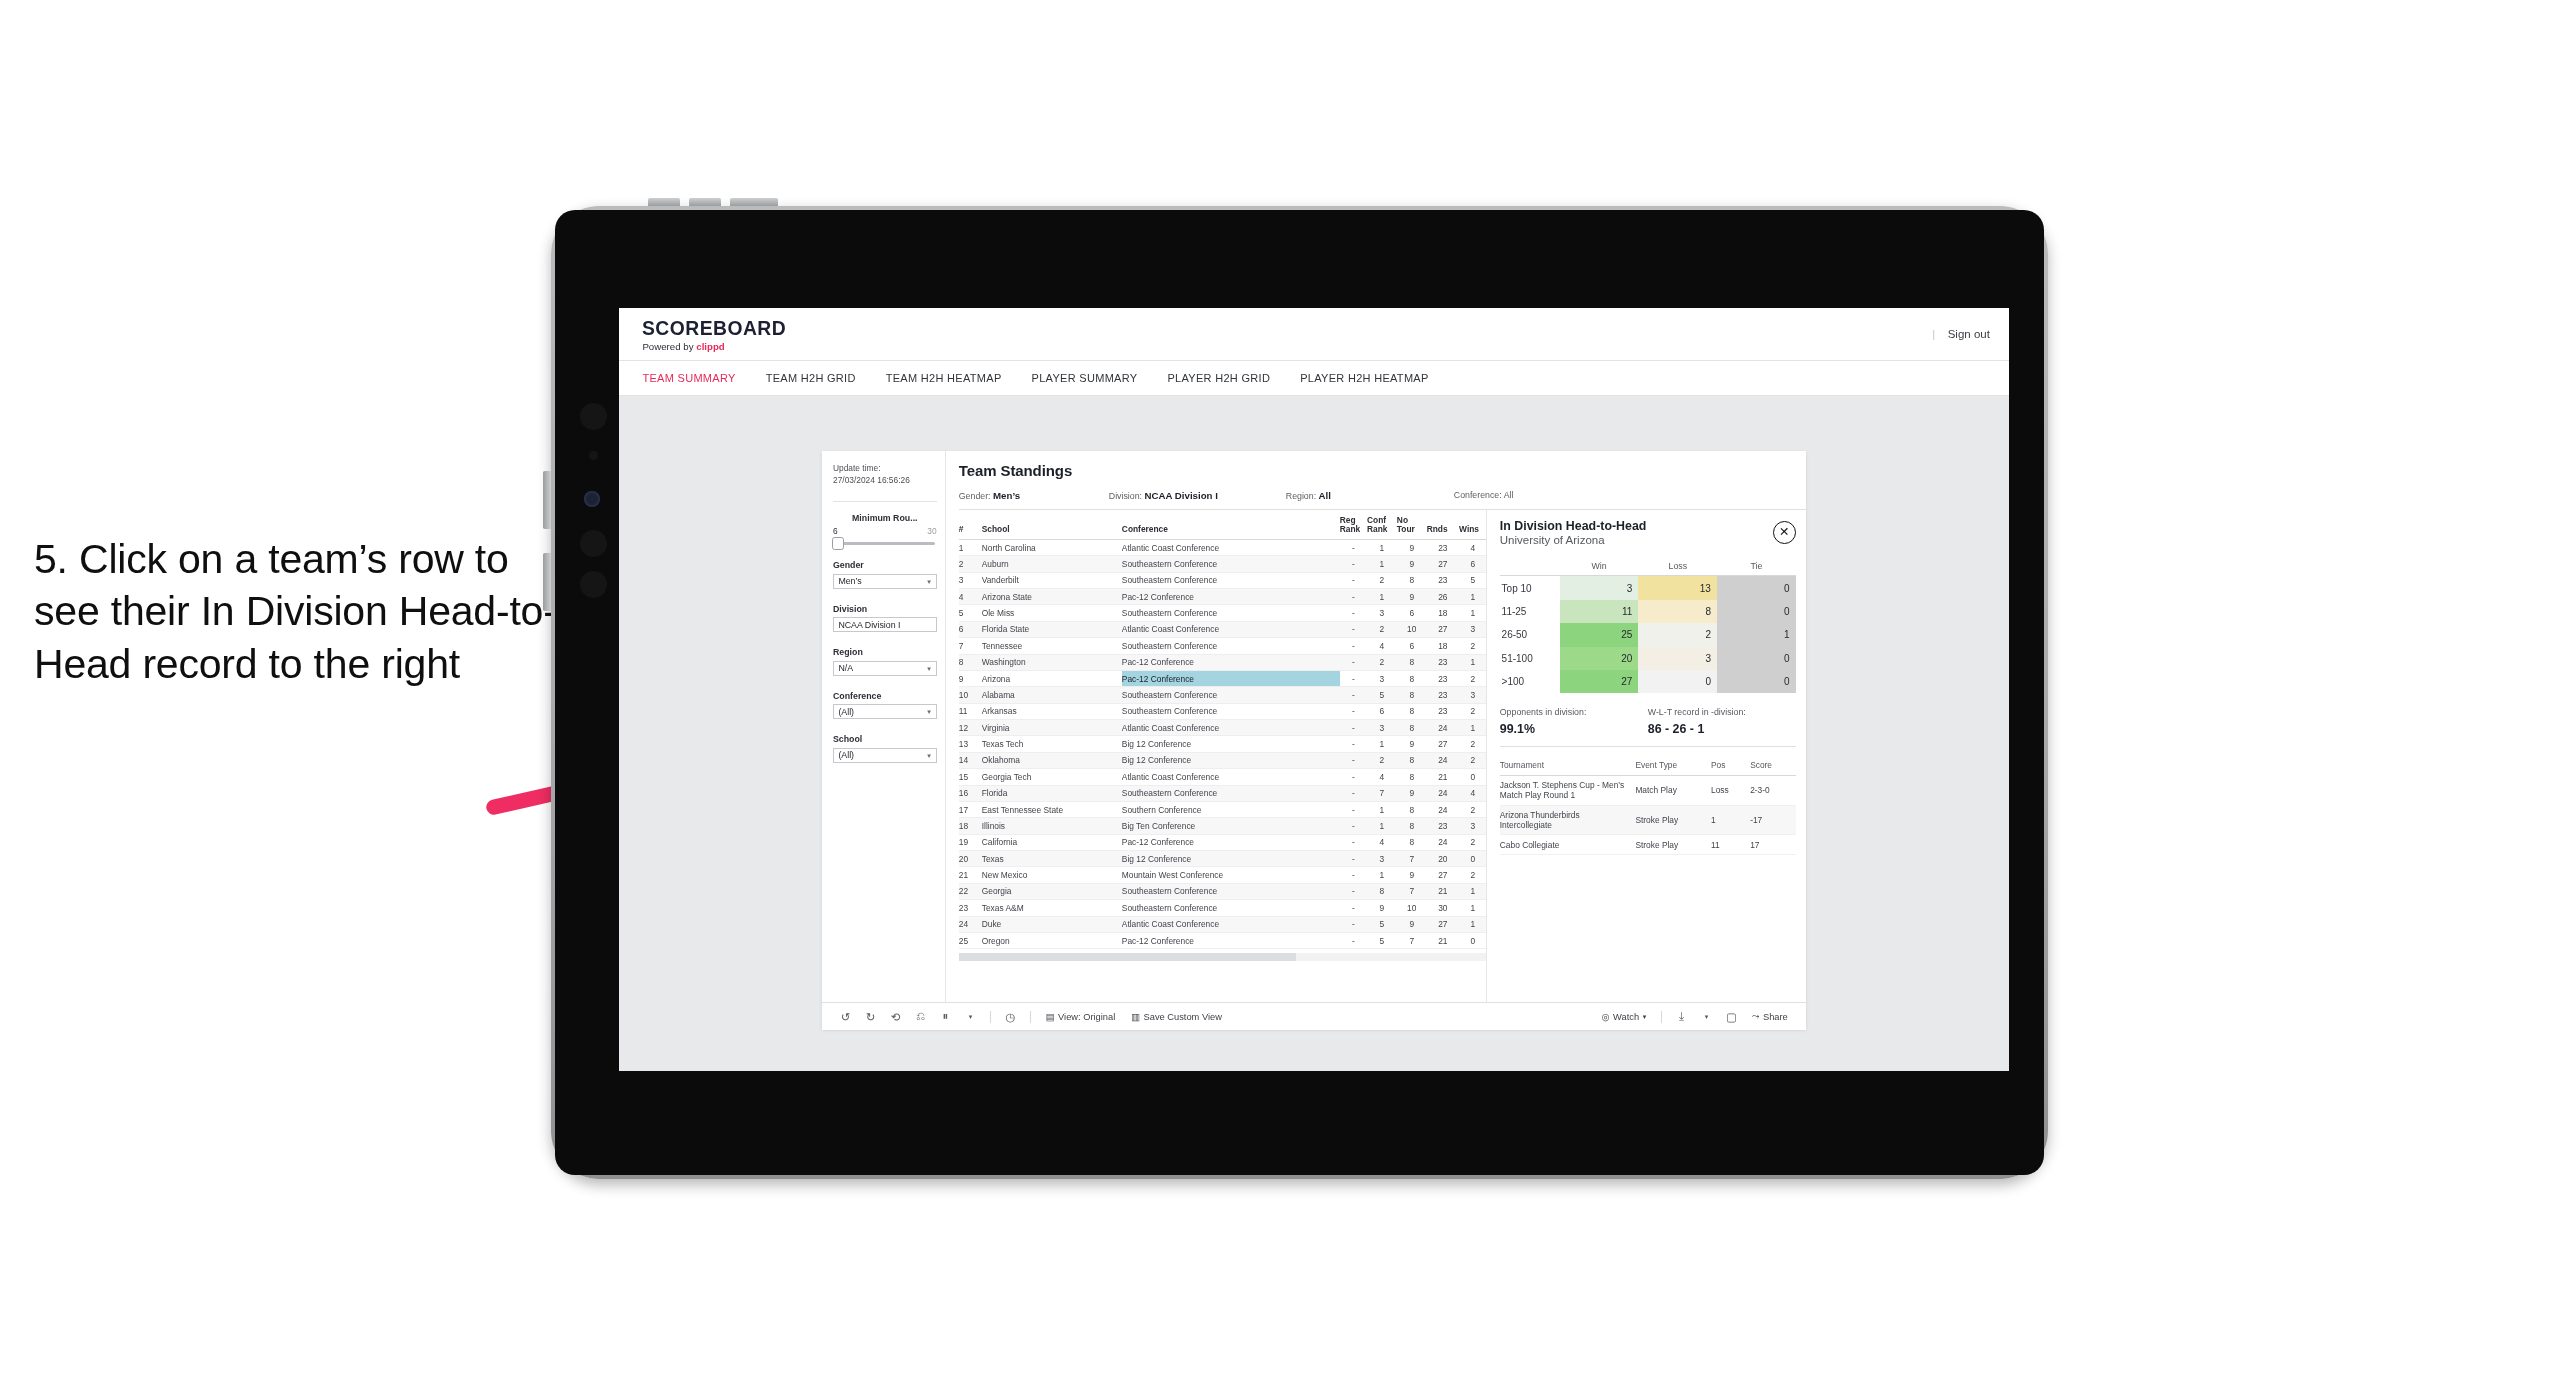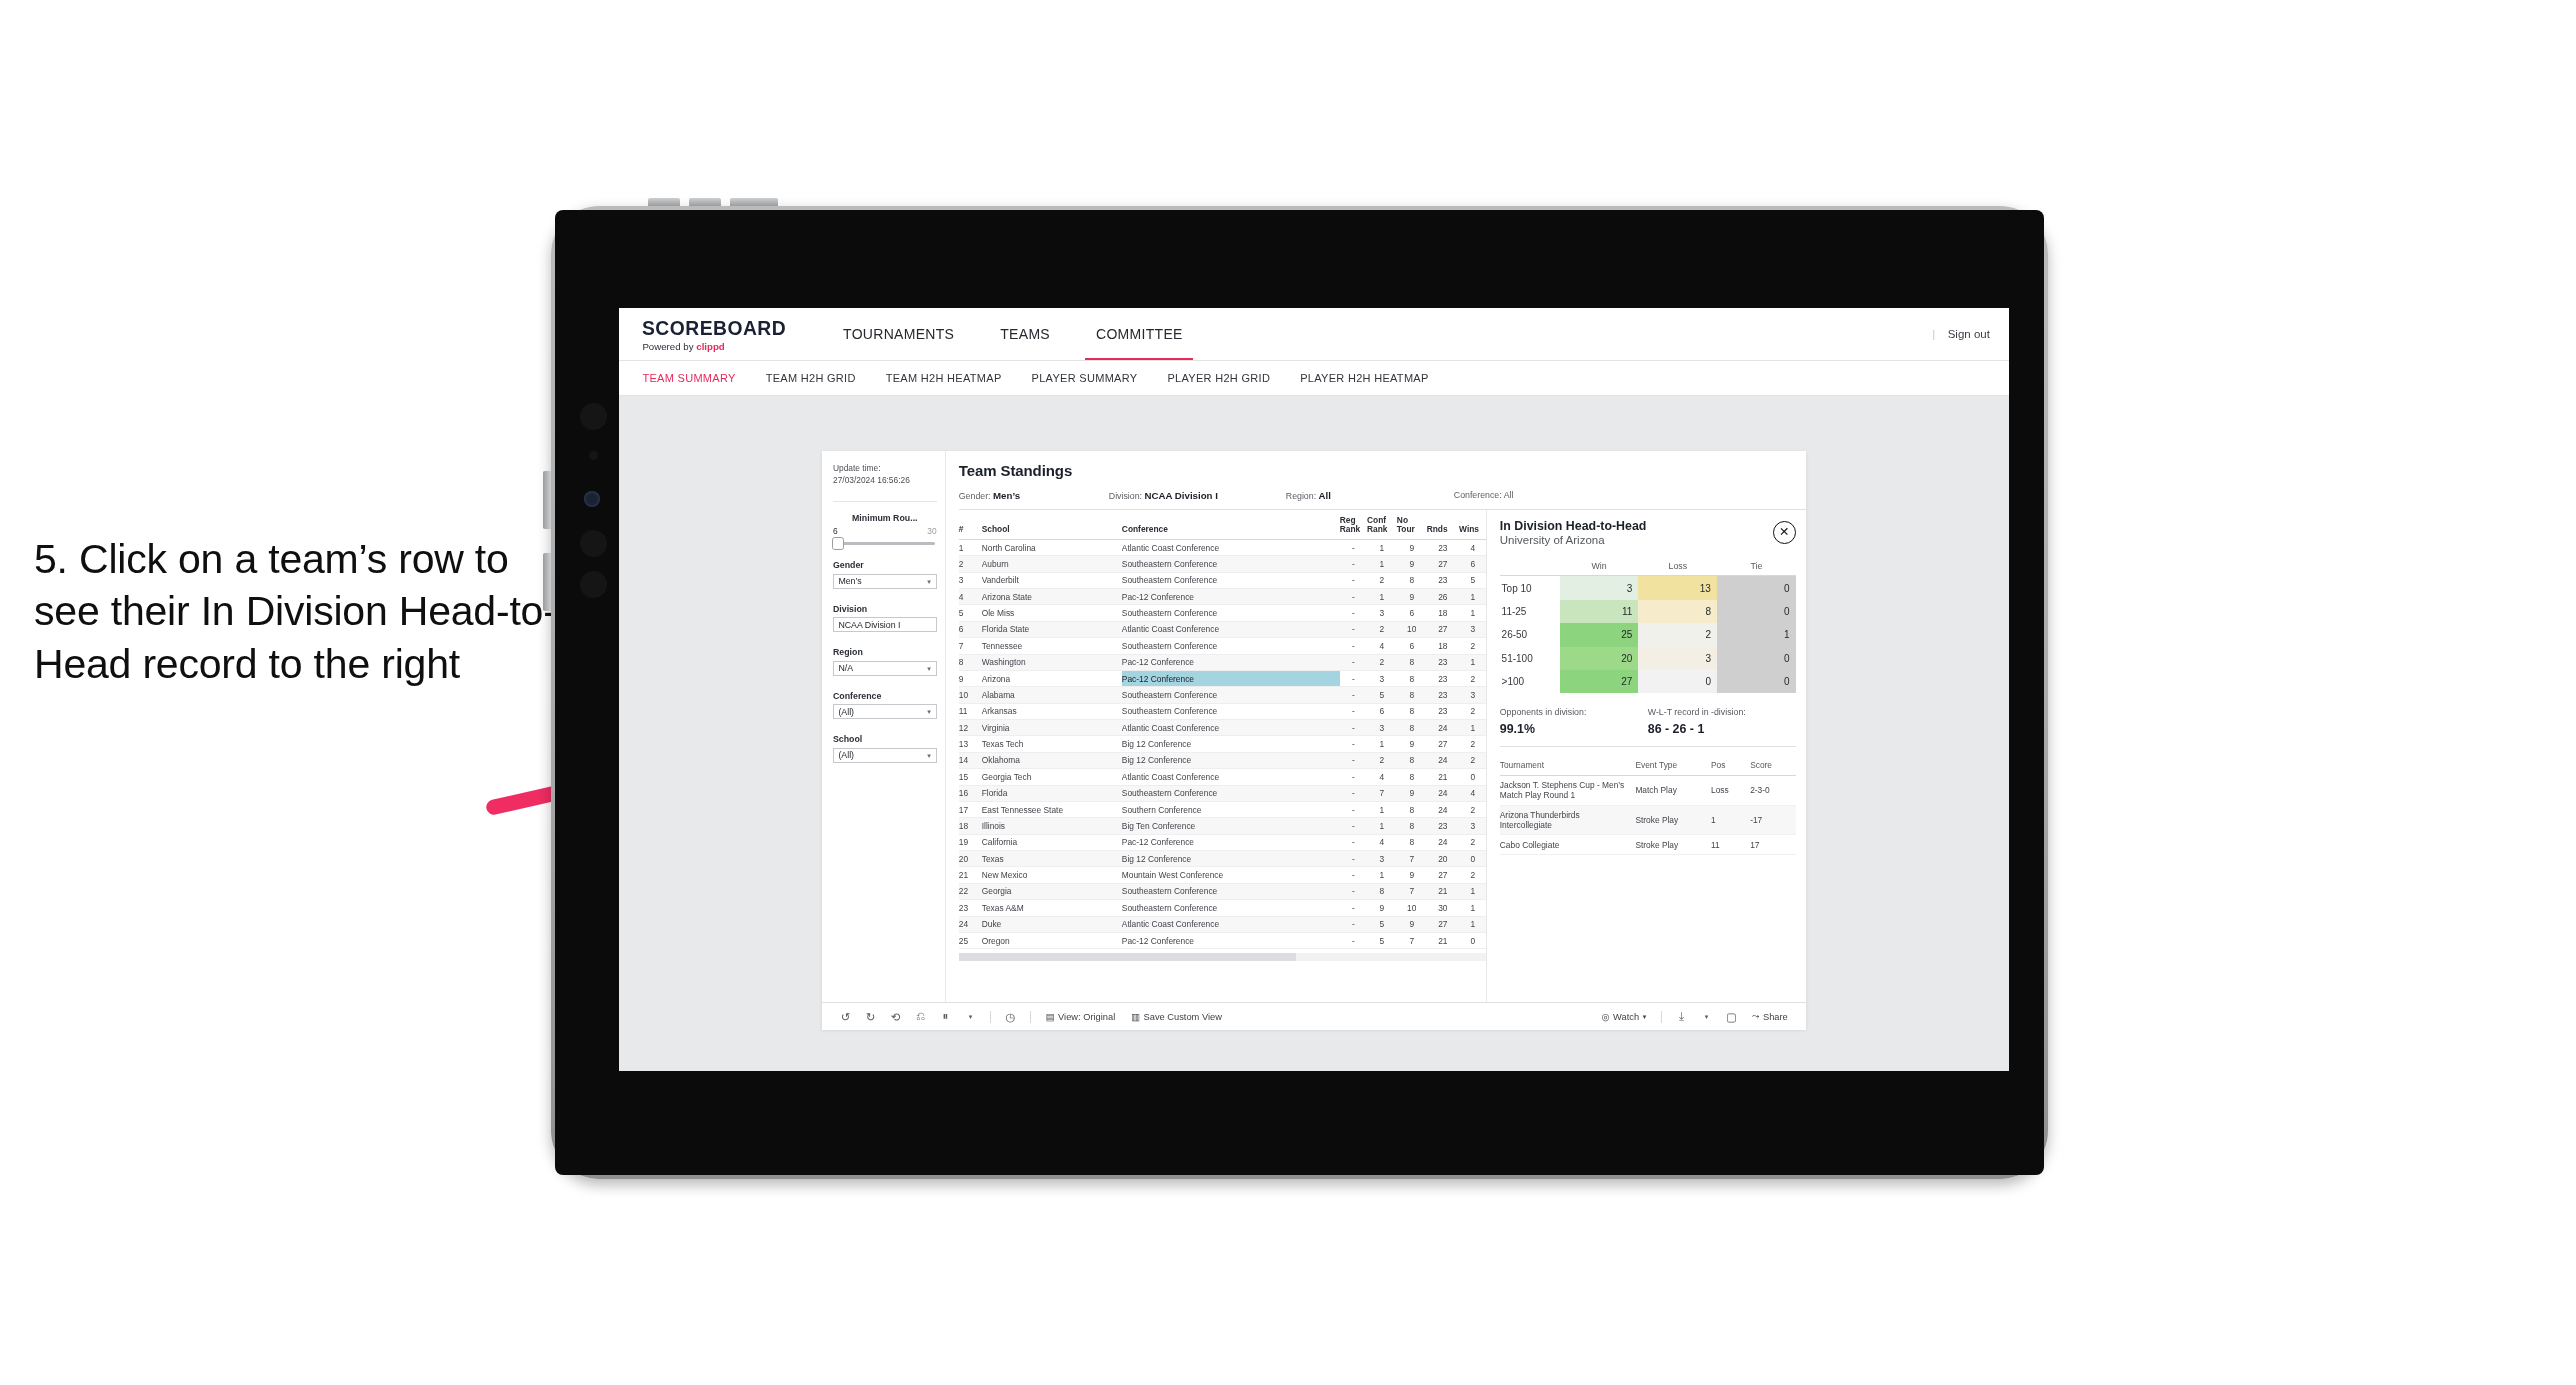--- a/index.html
+++ b/index.html
@@ -30,21 +30,21 @@
     left: 551px; top: 206px;
     width: 1497px; height: 973px;
     background: linear-gradient(180deg,#b9bbbd 0%, #a9abad 50%, #8e9092 100%);
     border-radius: 48px;
     padding: 4.4px;
     box-shadow: 0 5.3px 14px rgba(0,0,0,0.28);
   }
   .tablet-inner {
     width: 100%; height: 100%;
     background: #0b0b0b;
-    border-radius: 8px;
+    border-radius: 20px;
     position: relative;
     overflow: hidden;
   }
   .top-btn {
     position: absolute; top: -8px; height: 8px;
     background: linear-gradient(180deg,#cdcfd1,#9a9c9e);
     border-radius: 1.8px 1.8px 0 0;
   }
   .btn-a { left: 97px; width: 32px; }
   .btn-b { left: 138px; width: 32px; }
@@ -266,25 +266,20 @@
       <div class="cam cam3"></div>
       <div class="cam cam4"></div>
       <div class="cam cam5"></div>
 
       <div class="page">
 
         <div class="site-header">
           <div class="logo-block">
             <div class="logo-word">SCOREBOARD</div>
             <div class="logo-sub"><span>Powered by </span><span class="brand">clippd</span></div>
-          </div>
-          <div class="nav-tabs">
-            <div class="nav-tab">TOURNAMENTS</div>
-            <div class="nav-tab">TEAMS</div>
-            <div class="nav-tab active">COMMITTEE</div>
           </div>
           <div class="signout-wrap">
             <span class="vbar">|</span>
             <span>Sign out</span>
           </div>
         </div>
 
         <div class="sub-nav">
           <div class="sub-tab active">TEAM SUMMARY</div>
           <div class="sub-tab">TEAM H2H GRID</div>

